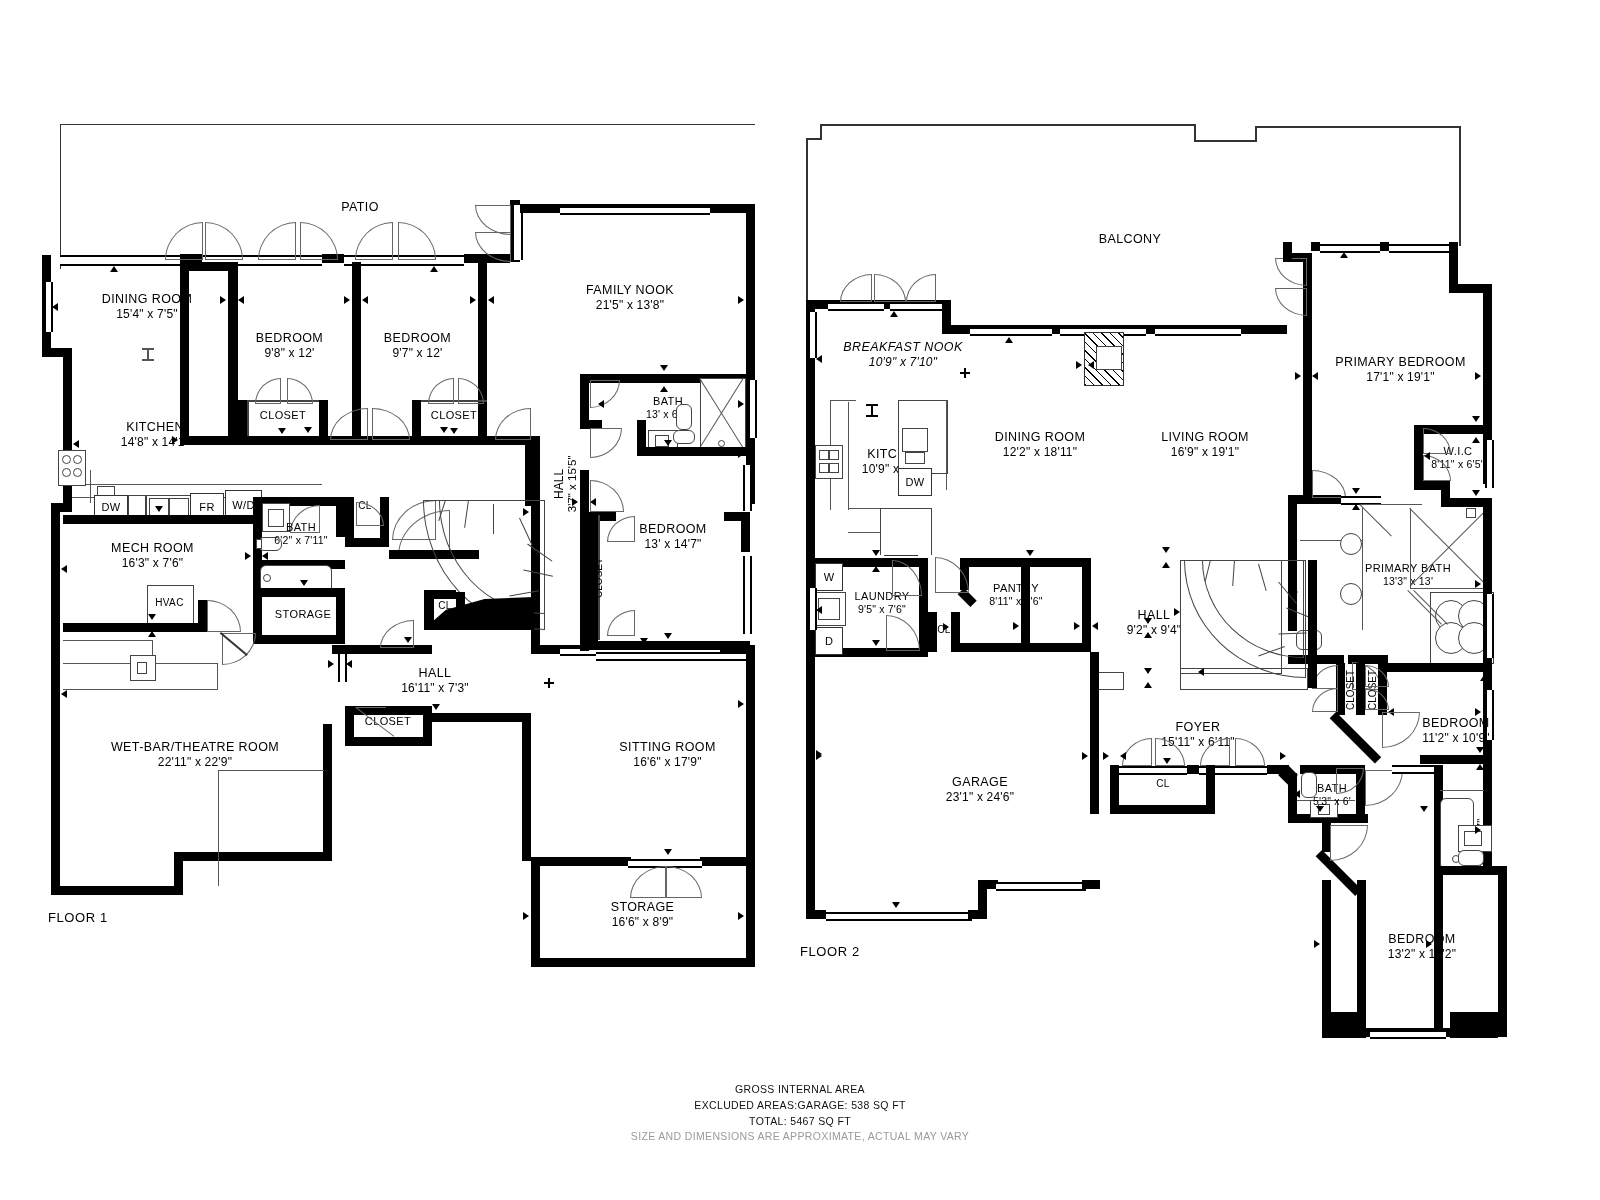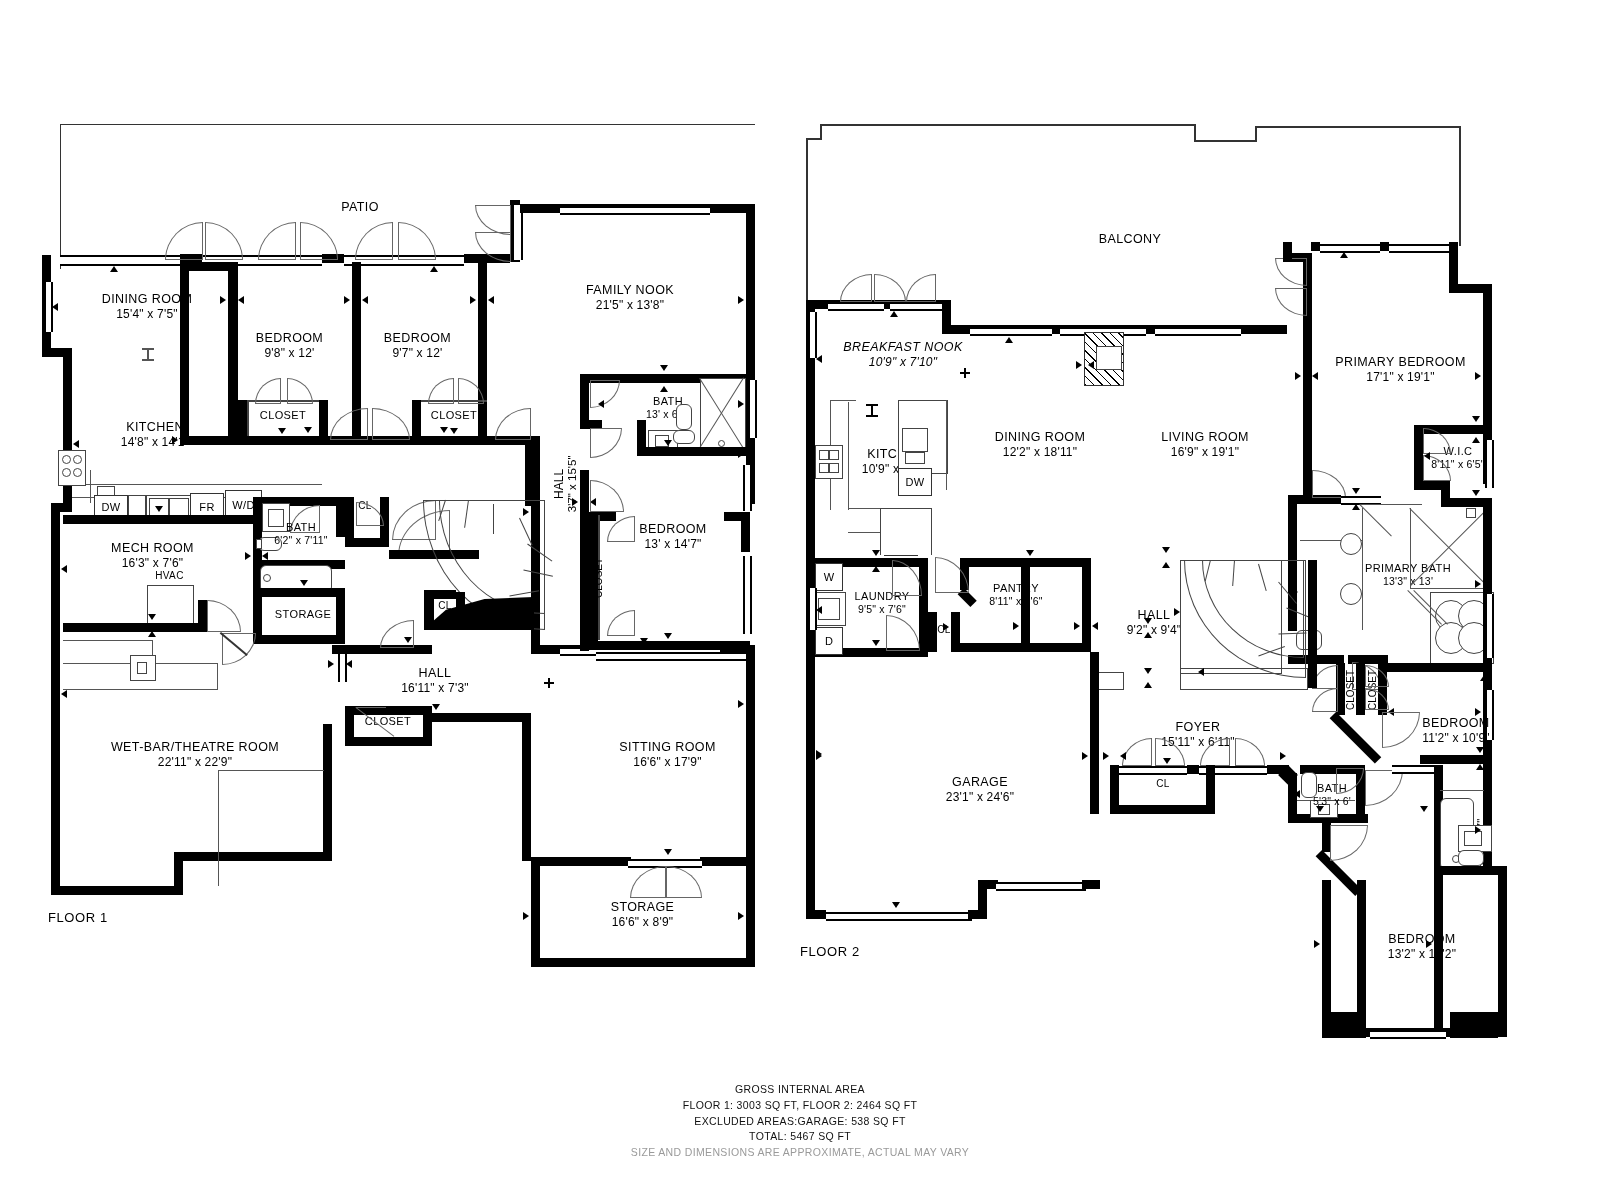--- a/index.html
+++ b/index.html
@@ -245,21 +245,21 @@
     <div class="w" style="left:345px;top:538px;width:44px;height:9px;"></div>
     <div class="dsw" style="left:392px;top:500px;width:42px;height:38px;"></div>
     <div class="dsw" style="left:398px;top:510px;width:50px;height:44px;"></div>
     <div class="w" style="left:389px;top:550px;width:90px;height:9px;"></div>
 
     <div class="lbl" style="left:75px;top:541px;width:155px;">
       <div class="n">MECH ROOM</div>
         <div class="d">16'3" x 7'6"</div>
     </div>
     <div class="box" style="left:147px;top:585px;width:45px;height:37px;"></div>
-    <div class="lbl xs" style="left:147px;top:570px;width:45px;">
+    <div class="lbl xs" style="left:147px;top:597px;width:45px;">
       <div class="n">HVAC</div>
     </div>
     <div class="w" style="left:63px;top:623px;width:144px;height:9px;"></div>
     <div class="arr arrD" style="left:148px;top:614px;"></div>
     <div class="arr arrU" style="left:148px;top:631px;"></div>
     <div class="w" style="left:198px;top:600px;width:9px;height:32px;"></div>
     <div class="dsw2" style="left:207px;top:600px;width:32px;height:30px;"></div>
 
     <div class="w" style="left:253px;top:596px;width:9px;height:48px;"></div>
     <div class="lbl sm" style="left:258px;top:608px;width:90px;">
@@ -795,19 +795,18 @@
     <div class="lbl" style="left:895px;top:775px;width:170px;">
       <div class="n">GARAGE</div>
         <div class="d">23'1" x 24'6"</div>
     </div>
 
     <div class="floorlabel" style="left:800px;top:944px;">FLOOR 2</div>
   </div>
 
   <div id="footer">
     <div>GROSS INTERNAL AREA</div>
-    <div>FLOOR 1: 3003 SQ FT, FLOOR 2: 2464 SQ FT</div>
     <div>EXCLUDED AREAS:GARAGE: 538 SQ FT</div>
     <div>TOTAL: 5467 SQ FT</div>
     <div class="dim">SIZE AND DIMENSIONS ARE APPROXIMATE, ACTUAL MAY VARY</div>
   </div>
 
 </div>
 
 </body></html>

